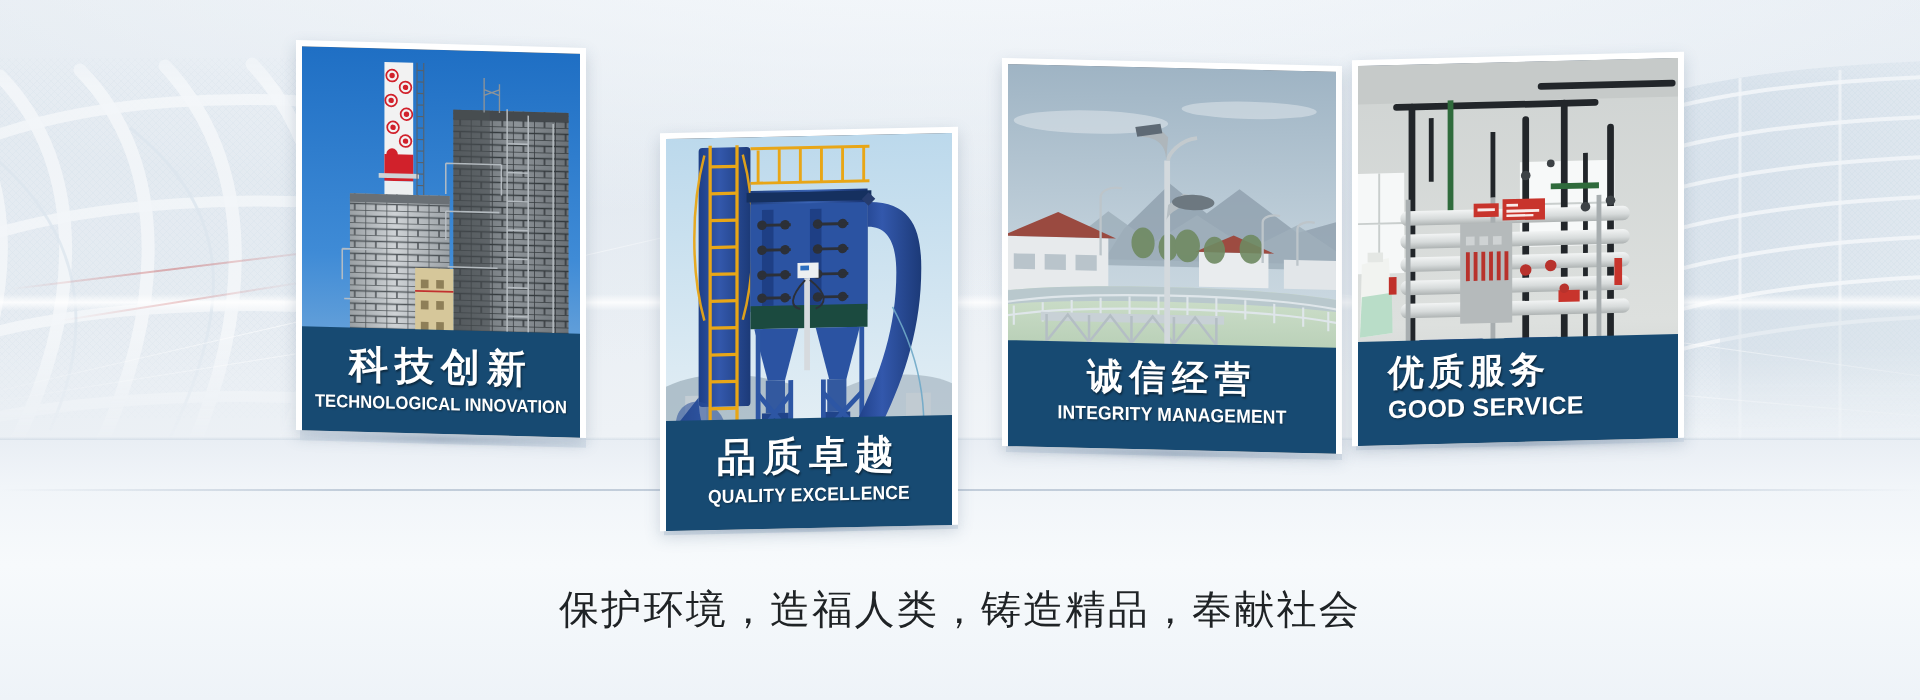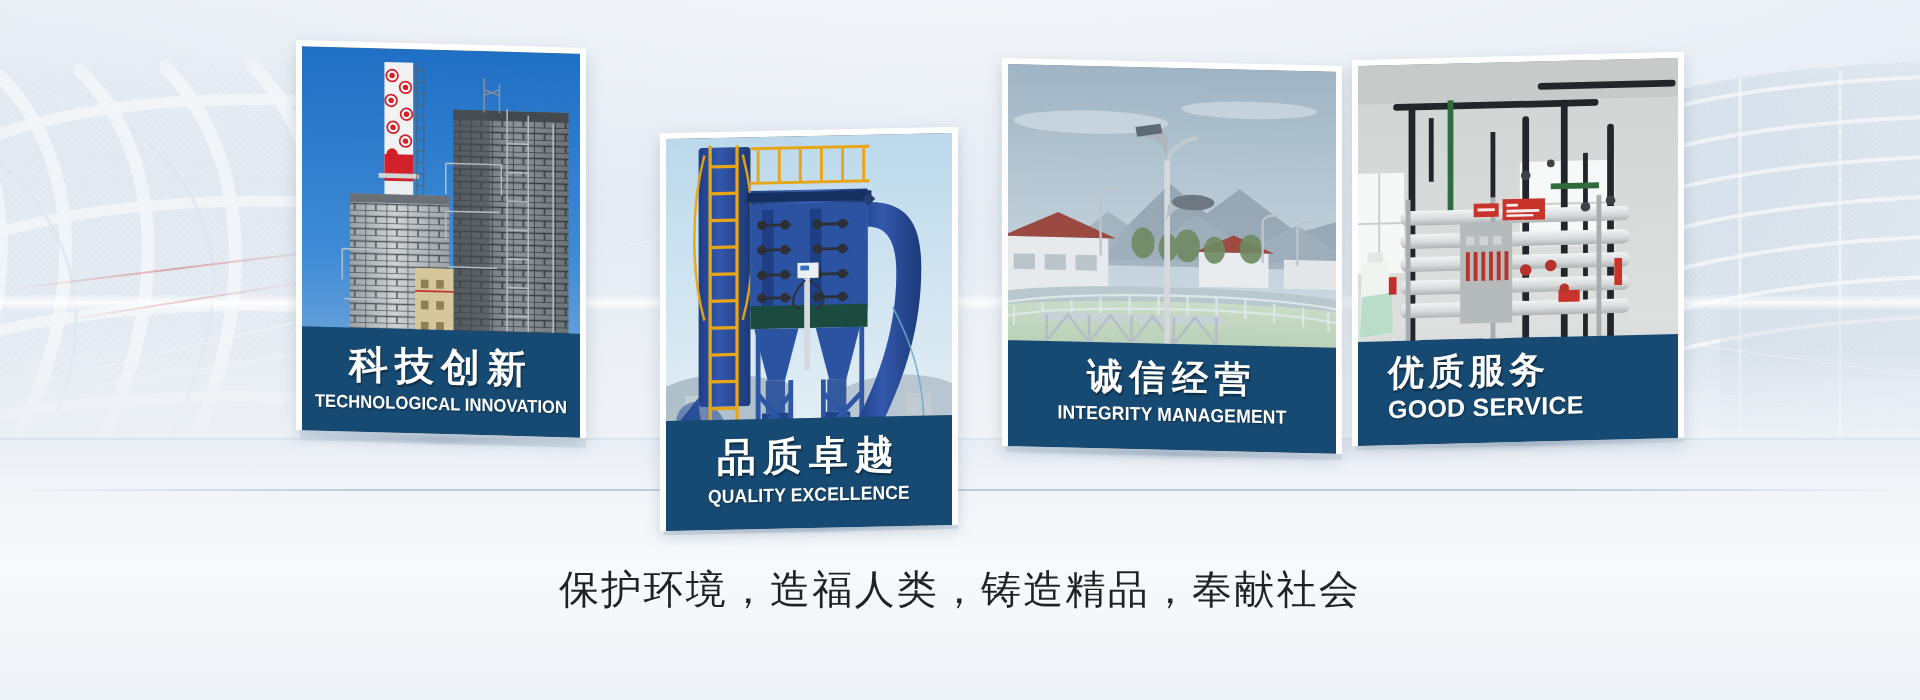--- a/index.html
+++ b/index.html
@@ -144,21 +144,21 @@
     background:linear-gradient(to bottom,rgba(212,222,233,.85) 0%,rgba(229,236,244,.45) 45%,rgba(240,245,250,0) 100%);
   }
   .shadowbar{
     position:absolute;pointer-events:none;height:7px;
     background:linear-gradient(to right,rgba(120,140,165,0),rgba(120,140,165,.38),rgba(120,140,165,0));
     filter:blur(2px);
   }
 
   
   .tagline{
-    position:absolute;left:0;right:0;top:562px;
+    position:absolute;left:0;right:0;top:582px;
     text-align:center;
     color:#1f2326;
     font-size:40px;
     letter-spacing:.055em;
     white-space:nowrap;
     font-family:"DejaVu Sans","Liberation Sans",sans-serif;
     font-weight:400;
     text-shadow:0 1px 1px rgba(255,255,255,.75);
   }
 </style>

